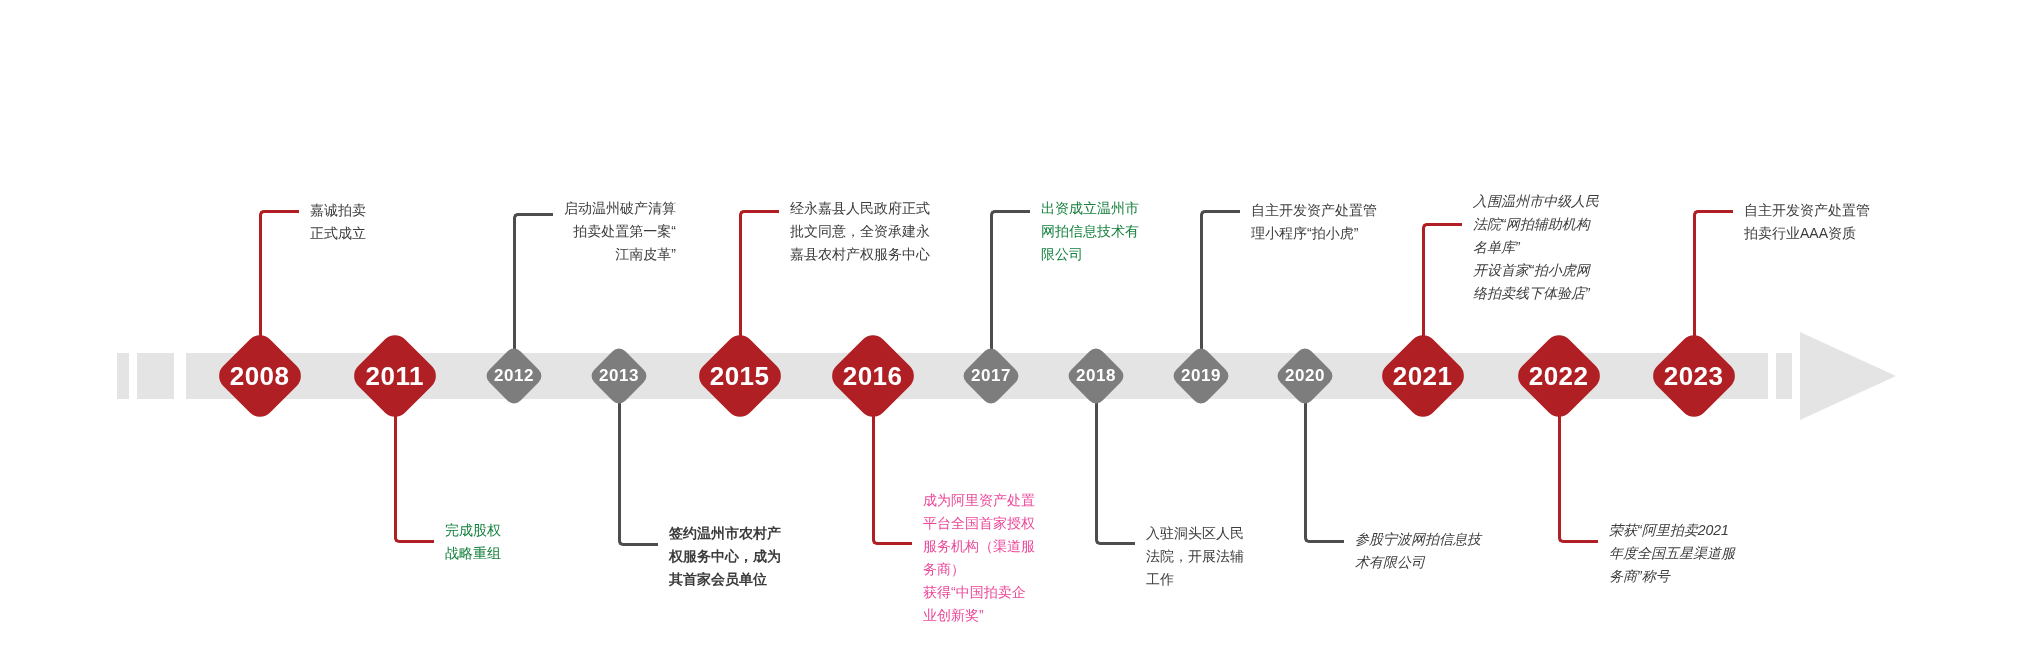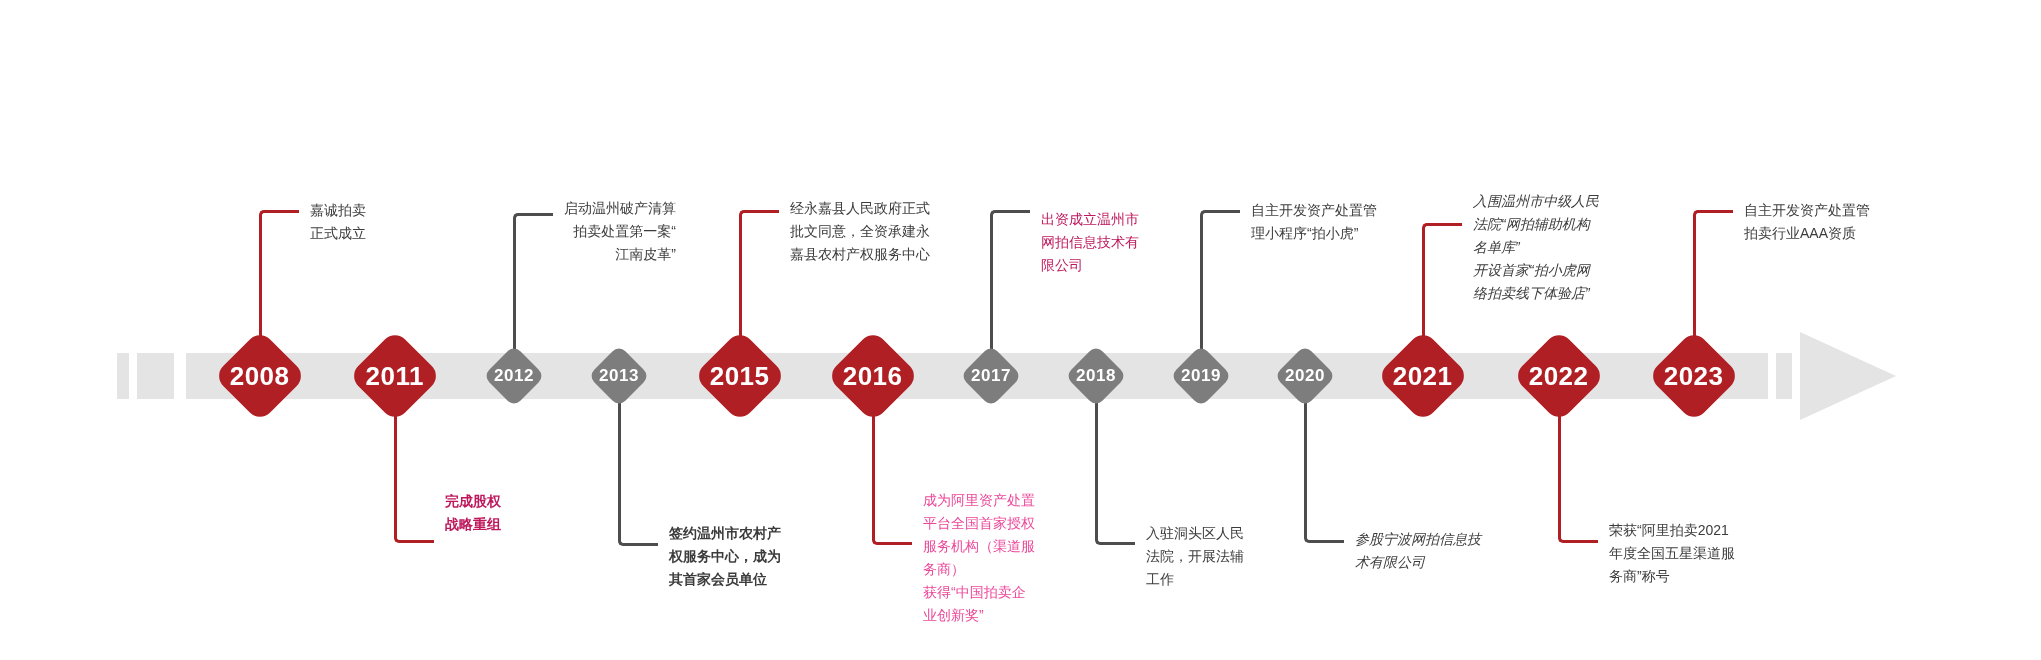--- a/index.html
+++ b/index.html
@@ -58,21 +58,21 @@
     <div class="milestone">
       <div class="connector up" style="border-color: rgb(176, 31, 36); left: 258.5px; top: 210px; height: 166px;"></div>
       <div class="note" style="left: 310px; top: 199px; color: rgb(60, 60, 60);">嘉诚拍卖
 正式成立</div>
       <div class="diamond major" style="left: 260px; top: 376px; background: rgb(176, 31, 36);">
         <span class="year">2008</span>
       </div>
     </div>
     <div class="milestone">
       <div class="connector down" style="border-color: rgb(176, 31, 36); left: 393.5px; top: 376px; height: 167px;"></div>
-      <div class="note" style="left: 445px; top: 490px; color: #be185d; font-weight: bold;">完成股权
+      <div class="note" style="left: 445px; top: 519px; color: #15803d;">完成股权
 战略重组</div>
       <div class="diamond major" style="left: 395px; top: 376px; background: rgb(176, 31, 36);">
         <span class="year">2011</span>
       </div>
     </div>
     <div class="milestone">
       <div class="connector up" style="border-color: rgb(77, 77, 77); left: 512.5px; top: 213px; height: 163px;"></div>
       <div class="note" style="left: 564px; top: 197px; color: rgb(60, 60, 60); text-align: right;">启动温州破产清算
 拍卖处置第一案“
 江南皮革”</div>
@@ -105,21 +105,21 @@
 服务机构（渠道服
 务商）
 获得“中国拍卖企
 业创新奖”</div>
       <div class="diamond major" style="left: 873px; top: 376px; background: rgb(176, 31, 36);">
         <span class="year">2016</span>
       </div>
     </div>
     <div class="milestone">
       <div class="connector up" style="border-color: rgb(77, 77, 77); left: 989.5px; top: 210px; height: 166px;"></div>
-      <div class="note" style="left: 1041px; top: 208px; color: #be185d;">出资成立温州市
+      <div class="note" style="left: 1041px; top: 197px; color: #15803d;">出资成立温州市
 网拍信息技术有
 限公司</div>
       <div class="diamond minor" style="left: 991px; top: 376px; background: rgb(125, 125, 125);">
         <span class="year">2017</span>
       </div>
     </div>
     <div class="milestone">
       <div class="connector down" style="border-color: rgb(77, 77, 77); left: 1094.5px; top: 376px; height: 169px;"></div>
       <div class="note" style="left: 1146px; top: 522px; color: rgb(60, 60, 60);">入驻洞头区人民
 法院，开展法辅
@@ -150,21 +150,21 @@
 法院“网拍辅助机构
 名单库”
 开设首家“拍小虎网
 络拍卖线下体验店”</div>
       <div class="diamond major" style="left: 1423px; top: 376px; background: rgb(176, 31, 36);">
         <span class="year">2021</span>
       </div>
     </div>
     <div class="milestone">
       <div class="connector down" style="border-color: rgb(176, 31, 36); left: 1557.5px; top: 376px; height: 167px;"></div>
-      <div class="note" style="left: 1609px; top: 519px; color: rgb(60, 60, 60);">荣获“阿里拍卖2021
+      <div class="note" style="left: 1609px; top: 519px; color: rgb(60, 60, 60); font-style: italic;">荣获“阿里拍卖2021
 年度全国五星渠道服
 务商”称号</div>
       <div class="diamond major" style="left: 1559px; top: 376px; background: rgb(176, 31, 36);">
         <span class="year">2022</span>
       </div>
     </div>
     <div class="milestone">
       <div class="connector up" style="border-color: rgb(176, 31, 36); left: 1692.5px; top: 210px; height: 166px;"></div>
       <div class="note" style="left: 1744px; top: 199px; color: rgb(60, 60, 60);">自主开发资产处置管
 拍卖行业AAA资质</div>

